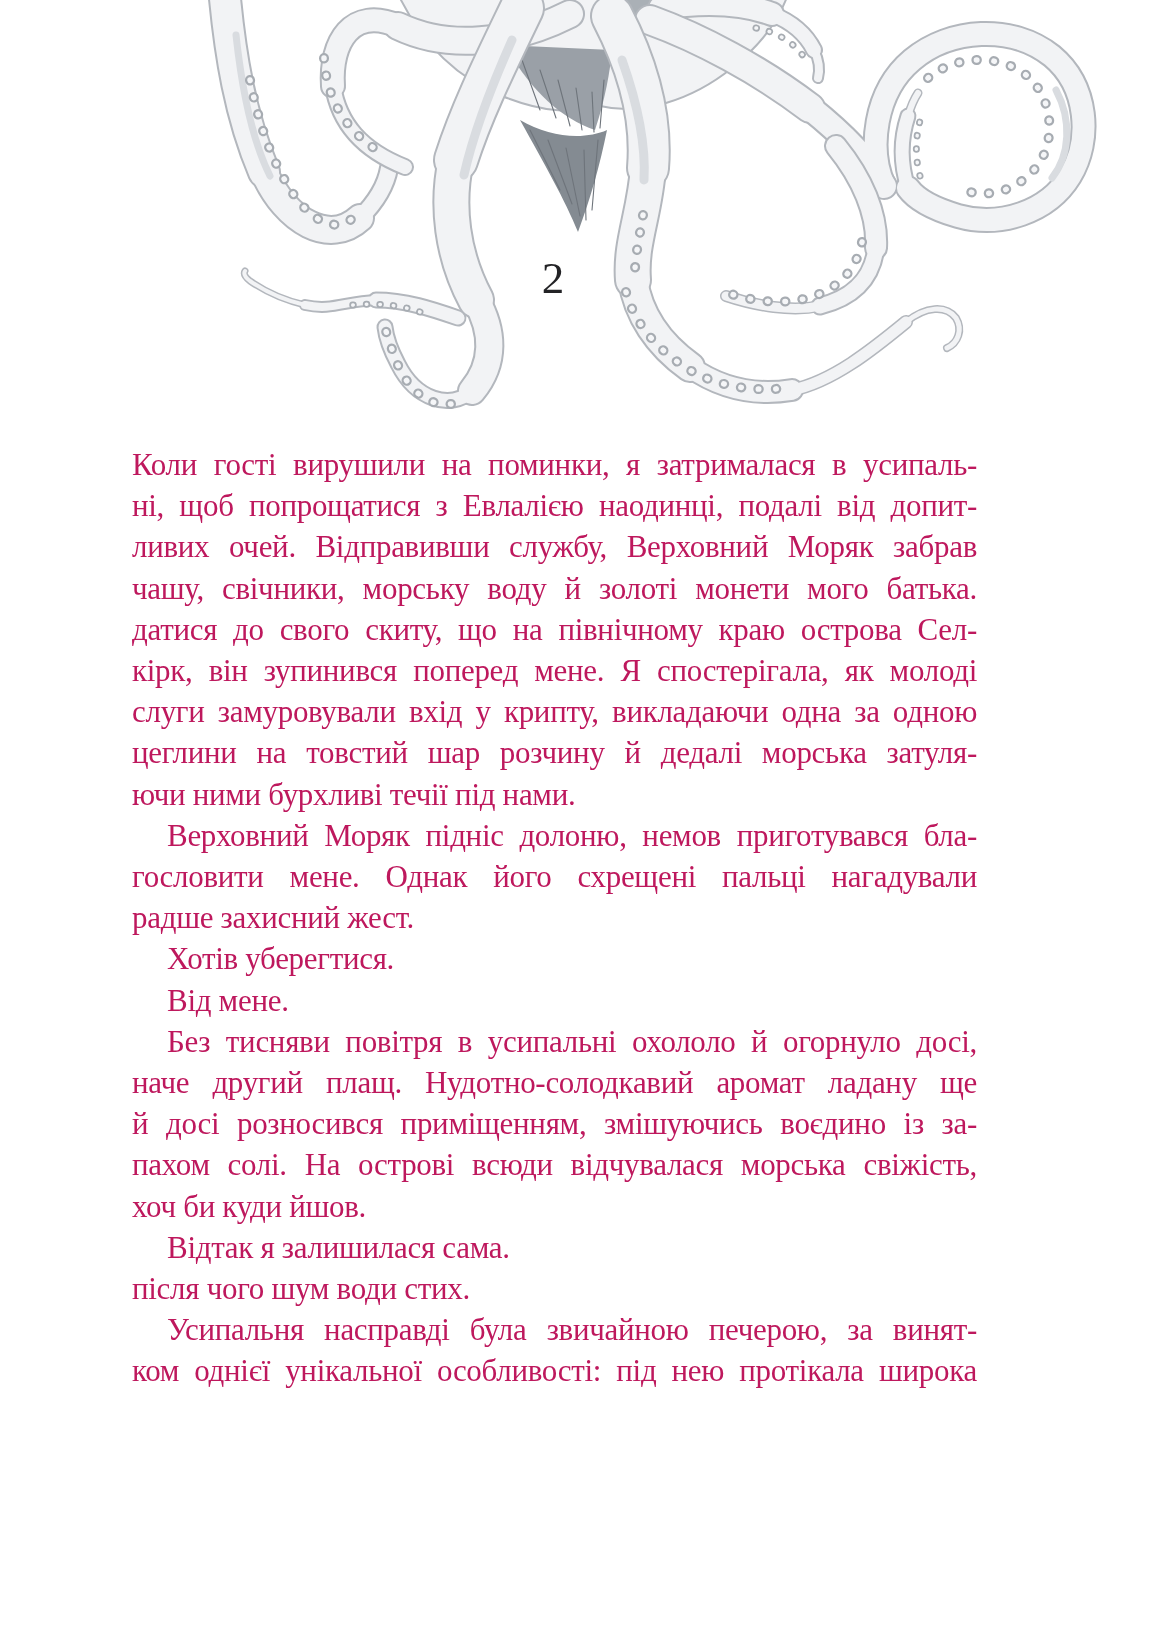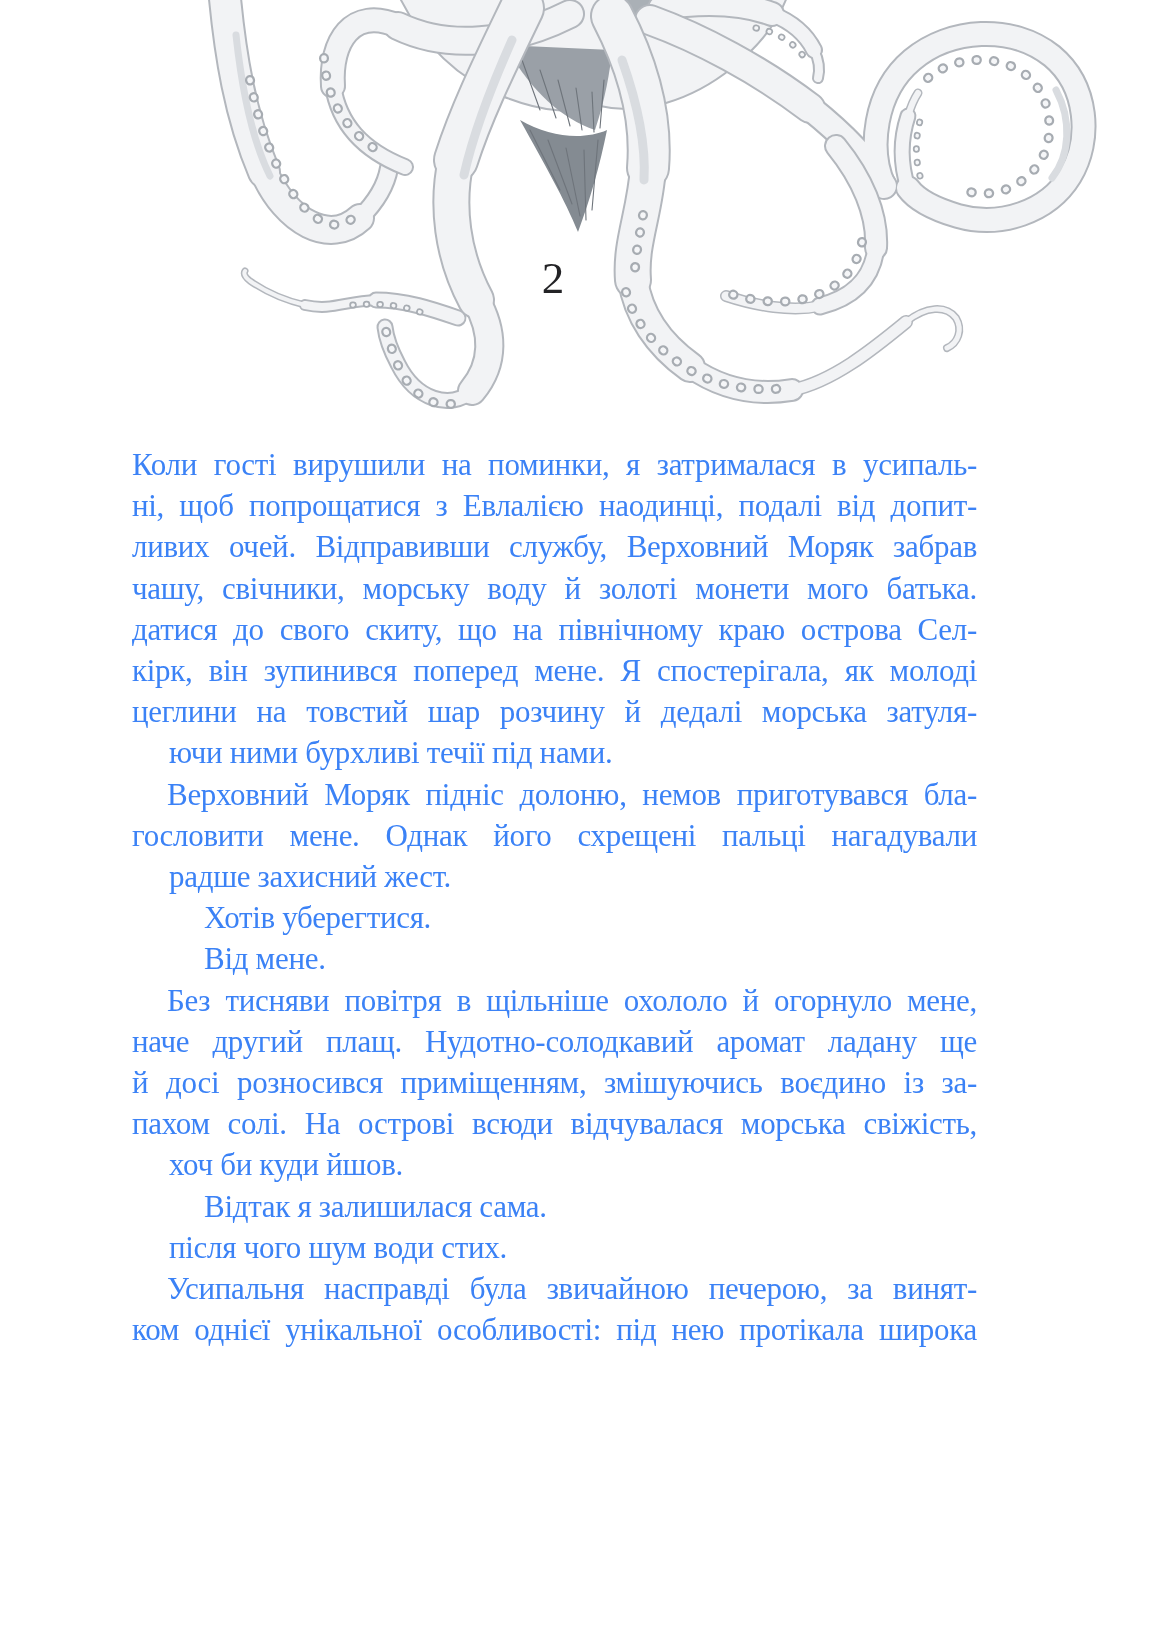--- a/index.html
+++ b/index.html
@@ -5,24 +5,24 @@
   html,body{margin:0;padding:0;background:#ffffff;}
   body{width:1166px;height:1630px;position:relative;font-family:"Liberation Serif","DejaVu Serif",serif;}
   .page{position:absolute;left:0;top:0;width:1166px;height:1630px;background:#ffffff;overflow:hidden;}
   .illustration{position:absolute;left:0;top:0;width:1166px;height:470px;}
   .chapter-number{
     position:absolute;top:256px;left:503px;width:100px;
     text-align:center;font-size:45px;line-height:45px;color:#232326;
   }
   .text-block{
     position:absolute;left:132px;top:444px;width:845px;
-    font-size:31px;line-height:41.2px;color:#3b82f6;letter-spacing:-0.3px;
+    font-size:31px;line-height:41.2px;color:#be185d;letter-spacing:-0.3px;
   }
   .line{text-align:justify;text-align-last:justify;}
-  .line.no-just{text-align-last:left;margin-left:37px;}
+  .line.no-just{text-align-last:left;}
   .line.indent{text-indent:35px;}
 </style>
 </head>
 <body>
 
 <div class="page">
 
   <svg class="illustration" viewBox="0 0 1166 470" width="1166" height="470" aria-hidden="true">
     <g fill="none" stroke-linecap="round" stroke-linejoin="round">
 
@@ -189,28 +189,29 @@
 
   <div class="chapter-number">2</div>
 
   <div class="text-block" id="text-block">
       <div class="line">Коли гості вирушили на поминки, я затрималася в усипаль-</div>
       <div class="line">ні, щоб попрощатися з Евлалією наодинці, подалі від допит-</div>
       <div class="line">ливих очей. Відправивши службу, Верховний Моряк забрав</div>
       <div class="line">чашу, свічники, морську воду й золоті монети мого батька.</div>
       <div class="line">датися до свого скиту, що на північному краю острова Сел-</div>
       <div class="line">кірк, він зупинився поперед мене. Я спостерігала, як молоді</div>
+      <div class="line">слуги замуровували вхід у крипту, викладаючи одна за одною</div>
       <div class="line">цеглини на товстий шар розчину й дедалі морська затуля-</div>
       <div class="line no-just">ючи ними бурхливі течії під нами.</div>
       <div class="line indent">Верховний Моряк підніс долоню, немов приготувався бла-</div>
       <div class="line">гословити мене. Однак його схрещені пальці нагадували</div>
       <div class="line no-just">радше захисний жест.</div>
       <div class="line no-just indent">Хотів уберегтися.</div>
       <div class="line no-just indent">Від мене.</div>
-      <div class="line indent">Без тисняви повітря в щільніше охололо й огорнуло мене,</div>
+      <div class="line indent">Без тисняви повітря в усипальні охололо й огорнуло досі,</div>
       <div class="line">наче другий плащ. Нудотно-солодкавий аромат ладану ще</div>
       <div class="line">й досі розносився приміщенням, змішуючись воєдино із за-</div>
       <div class="line">пахом солі. На острові всюди відчувалася морська свіжість,</div>
       <div class="line no-just">хоч би куди йшов.</div>
       <div class="line no-just indent">Відтак я залишилася сама.</div>
       <div class="line no-just">після чого шум води стих.</div>
       <div class="line indent">Усипальня насправді була звичайною печерою, за винят-</div>
       <div class="line">ком однієї унікальної особливості: під нею протікала широка</div>
     </div>
 

